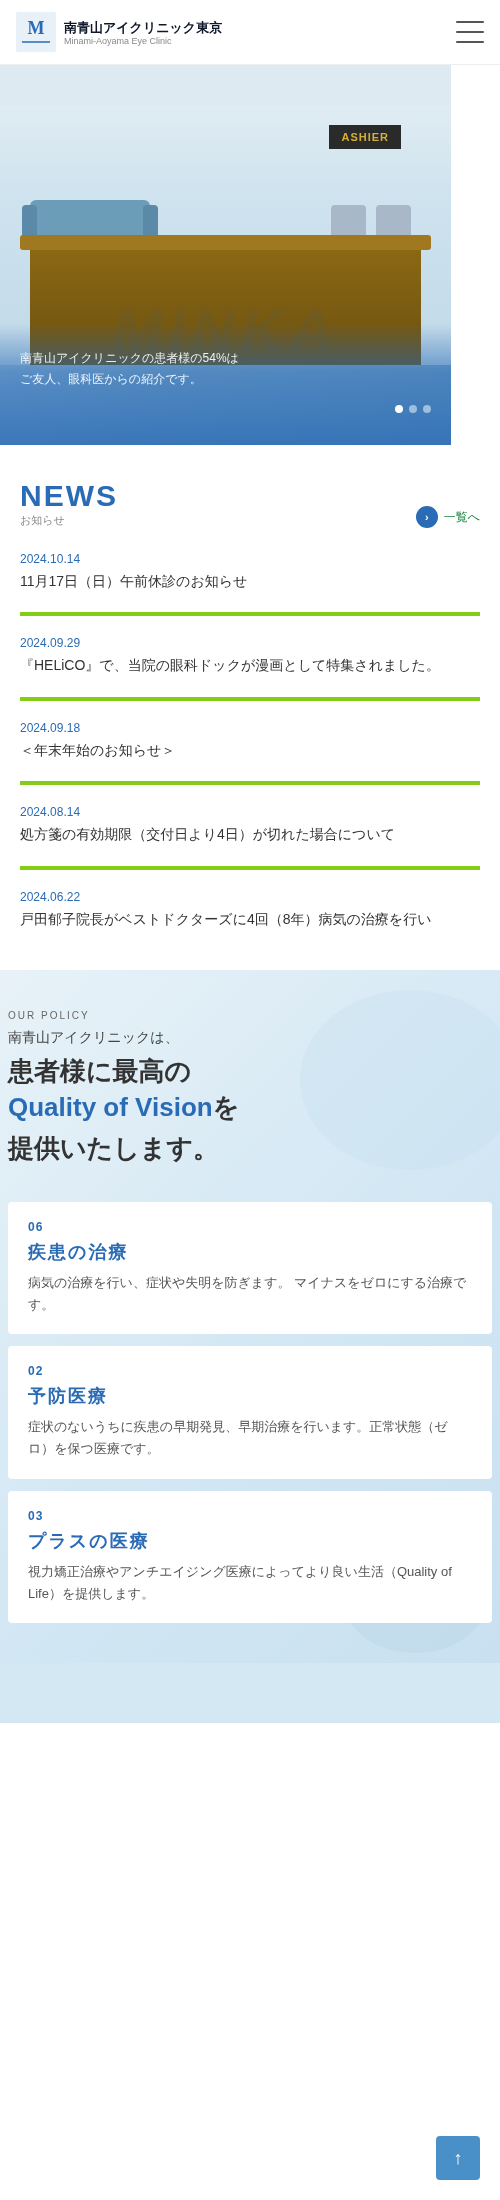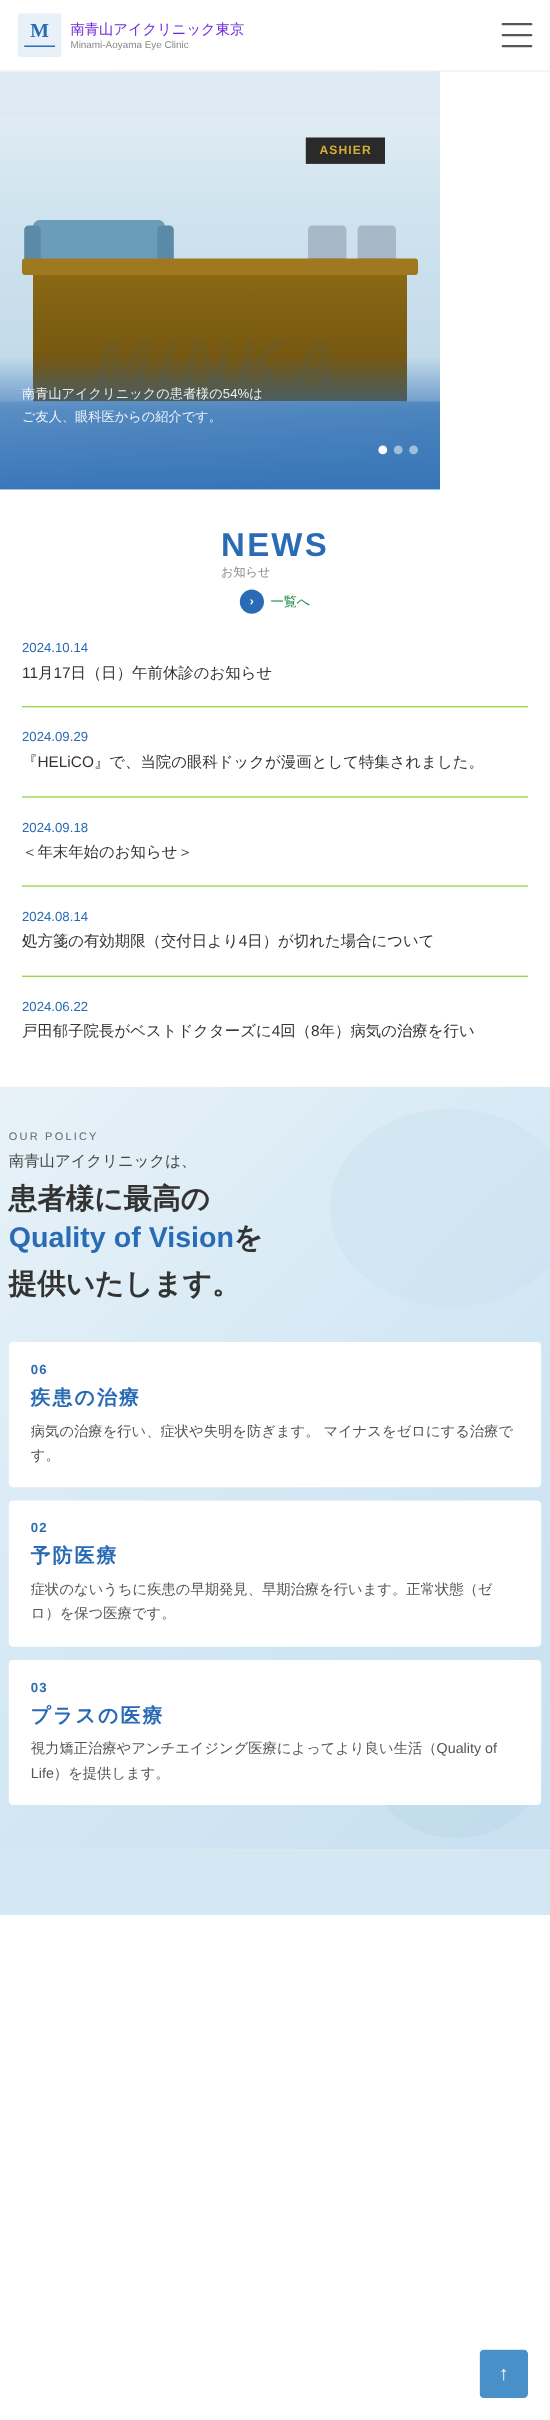--- a/index.html
+++ b/index.html
@@ -26,22 +26,22 @@
       display: flex;
       align-items: center;
       gap: 8px;
     }
     .logo-icon {
       width: 40px;
       height: 40px;
     }
     .logo-text {
       font-size: 13px;
-      font-weight: 400;
-      color: #6d28d9;
+      font-weight: 700;
+      color: #0f172a;
       line-height: 1.3;
     }
     .logo-sub {
       font-size: 9px;
       color: #888;
       display: block;
     }
     .hamburger {
       width: 28px;
       height: 22px;
@@ -53,21 +53,21 @@
     .hamburger span {
       display: block;
       height: 2px;
       background: #555;
       border-radius: 1px;
     }
 
     
     .hero {
       position: relative;
-      width: 400px;
+      width: 451px;
       height: 380px;
       overflow: hidden;
       background: #b8d4e8;
     }
     .hero-bg {
       width: 100%;
       height: 100%;
       background: linear-gradient(135deg, #c5dced 0%, #a8c8e0 30%, #8fb5d0 60%, #7aa8c8 100%);
       position: relative;
     }
@@ -201,24 +201,23 @@
       background: #fff;
     }
 
     
     .news-section {
       padding: 36px 20px 40px;
       background: #fff;
     }
     .news-header {
       display: flex;
-      align-items: center;
+      align-items: flex-end;
       justify-content: space-between;
       margin-bottom: 24px;
-      flex-direction: column;
     }
     .news-title-block {}
     .news-title {
       font-size: 30px;
       font-weight: 800;
       color: #2a6bb5;
       letter-spacing: 2px;
       line-height: 1;
     }
     .news-title-sub {
@@ -244,21 +243,21 @@
       font-size: 11px;
       font-weight: bold;
     }
     .news-more-text {
       font-size: 12px;
       color: #15803d;
     }
     .news-item {
       margin-bottom: 20px;
       padding-bottom: 20px;
-      border-bottom: 1px solid #84cc16;
+      border-bottom: 4px solid #84cc16;
     }
     .news-item:last-child {
       border-bottom: none;
       margin-bottom: 0;
       padding-bottom: 0;
     }
     .news-date {
       font-size: 12px;
       color: #2a6bb5;
       margin-bottom: 4px;

